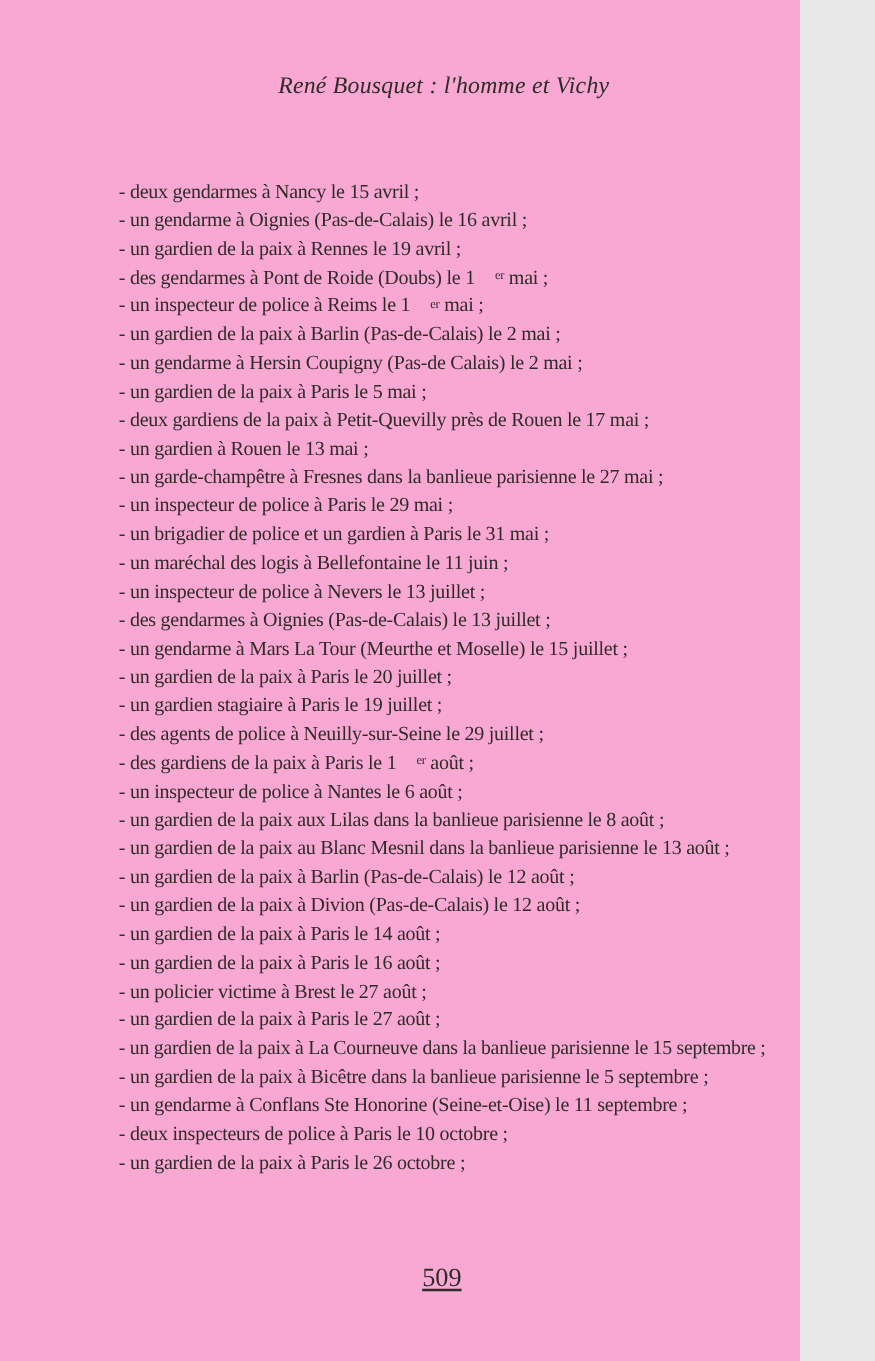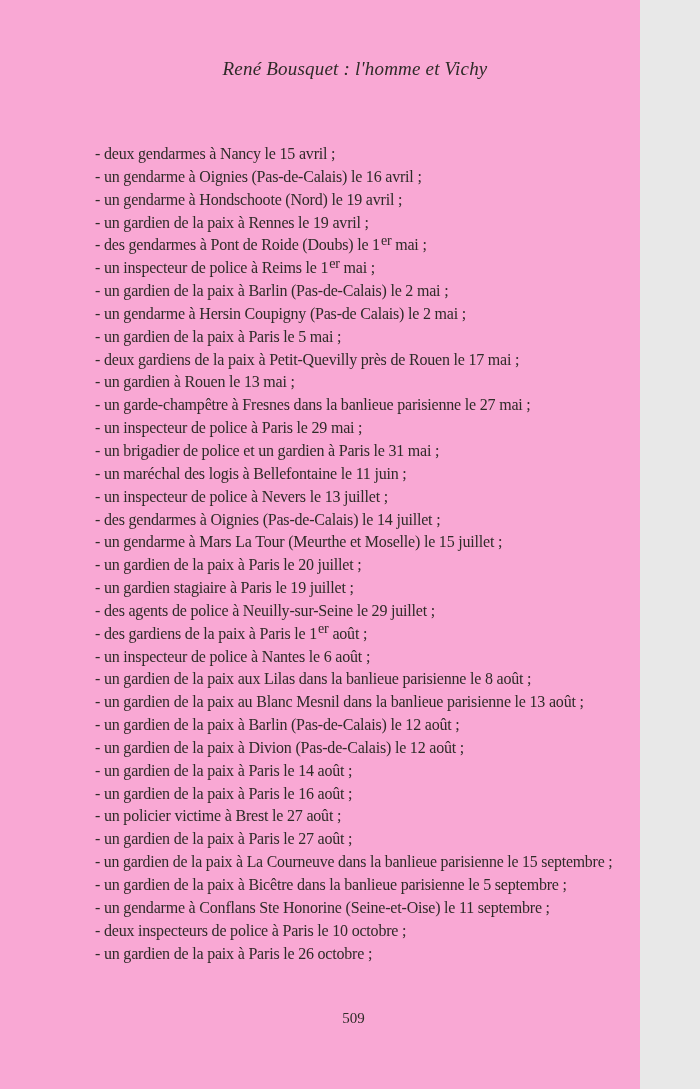--- a/index.html
+++ b/index.html
@@ -39,58 +39,58 @@
     white-space: nowrap;
   }
   .line-text {
     display: inline-block;
     font-size: 16px;
     letter-spacing: -0.2px;
     white-space: nowrap;
     transform-origin: 0 50%;
   }
   .line-text sup {
-    font-size: 14px;
+    font-size: 10px;
     line-height: 0;
     vertical-align: 0.38em;
-    margin-left: 1px;
+    margin-left: 16px;
   }
   .page-number {
     position: absolute;
     top: 1010px;
     left: 95px;
     width: 517px;
     text-align: center;
-    font-size: 15px;
+    font-size: 21px;
+    text-decoration: underline;
   }
 </style>
 </head>
 <body>
 
 <div class="page">
   <div class="running-header">René Bousquet : l'homme et Vichy</div>
 
   <div class="body-text" id="casualty-list">
       <div class="line"><span class="line-text">- deux gendarmes à Nancy le 15 avril ;</span></div>
       <div class="line"><span class="line-text">- un gendarme à Oignies (Pas-de-Calais) le 16 avril ;</span></div>
-      <div class="line"><span class="line-text">- un gendarme à Hondschoote (Nord) le 19 avril ;</span></div>
       <div class="line"><span class="line-text">- un gardien de la paix à Rennes le 19 avril ;</span></div>
       <div class="line"><span class="line-text">- des gendarmes à Pont de Roide (Doubs) le 1<sup>er</sup> mai ;</span></div>
       <div class="line"><span class="line-text">- un inspecteur de police à Reims le 1<sup>er</sup> mai ;</span></div>
       <div class="line"><span class="line-text">- un gardien de la paix à Barlin (Pas-de-Calais) le 2 mai ;</span></div>
       <div class="line"><span class="line-text">- un gendarme à Hersin Coupigny (Pas-de Calais) le 2 mai ;</span></div>
       <div class="line"><span class="line-text">- un gardien de la paix à Paris le 5 mai ;</span></div>
       <div class="line"><span class="line-text">- deux gardiens de la paix à Petit-Quevilly près de Rouen le 17 mai ;</span></div>
       <div class="line"><span class="line-text">- un gardien à Rouen le 13 mai ;</span></div>
       <div class="line"><span class="line-text">- un garde-champêtre à Fresnes dans la banlieue parisienne le 27 mai ;</span></div>
       <div class="line"><span class="line-text">- un inspecteur de police à Paris le 29 mai ;</span></div>
       <div class="line"><span class="line-text">- un brigadier de police et un gardien à Paris le 31 mai ;</span></div>
       <div class="line"><span class="line-text">- un maréchal des logis à Bellefontaine le 11 juin ;</span></div>
       <div class="line"><span class="line-text">- un inspecteur de police à Nevers le 13 juillet ;</span></div>
-      <div class="line"><span class="line-text">- des gendarmes à Oignies (Pas-de-Calais) le 14 juillet ;</span></div>
+      <div class="line"><span class="line-text">- des gendarmes à Oignies (Pas-de-Calais) le 13 juillet ;</span></div>
       <div class="line"><span class="line-text">- un gendarme à Mars La Tour (Meurthe et Moselle) le 15 juillet ;</span></div>
       <div class="line"><span class="line-text">- un gardien de la paix à Paris le 20 juillet ;</span></div>
       <div class="line"><span class="line-text">- un gardien stagiaire à Paris le 19 juillet ;</span></div>
       <div class="line"><span class="line-text">- des agents de police à Neuilly-sur-Seine le 29 juillet ;</span></div>
       <div class="line"><span class="line-text">- des gardiens de la paix à Paris le 1<sup>er</sup> août ;</span></div>
       <div class="line"><span class="line-text">- un inspecteur de police à Nantes le 6 août ;</span></div>
       <div class="line"><span class="line-text">- un gardien de la paix aux Lilas dans la banlieue parisienne le 8 août ;</span></div>
       <div class="line"><span class="line-text">- un gardien de la paix au Blanc Mesnil dans la banlieue parisienne le 13 août ;</span></div>
       <div class="line"><span class="line-text">- un gardien de la paix à Barlin (Pas-de-Calais) le 12 août ;</span></div>
       <div class="line"><span class="line-text">- un gardien de la paix à Divion (Pas-de-Calais) le 12 août ;</span></div>

